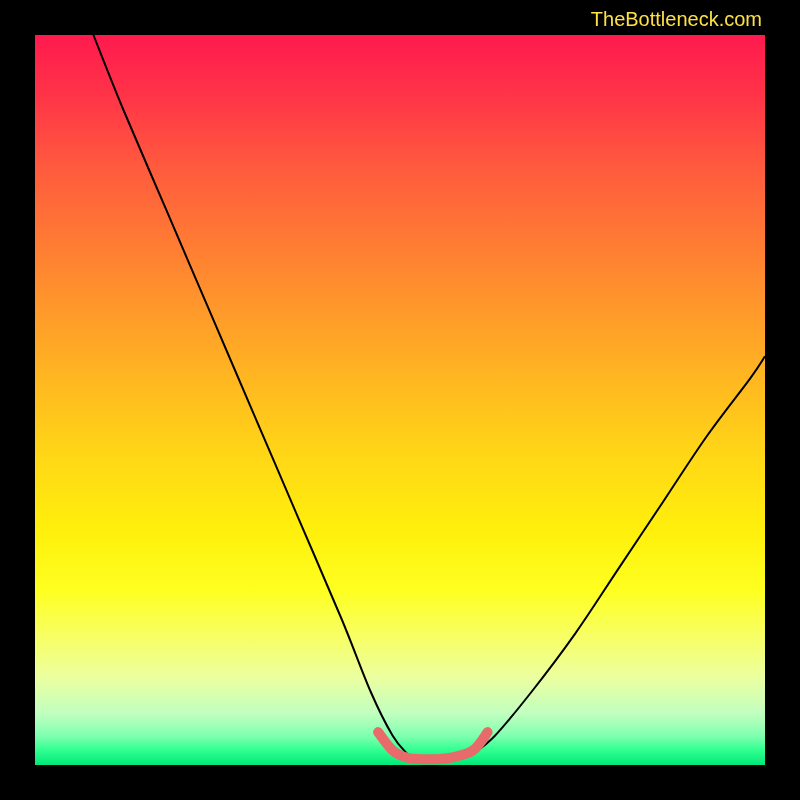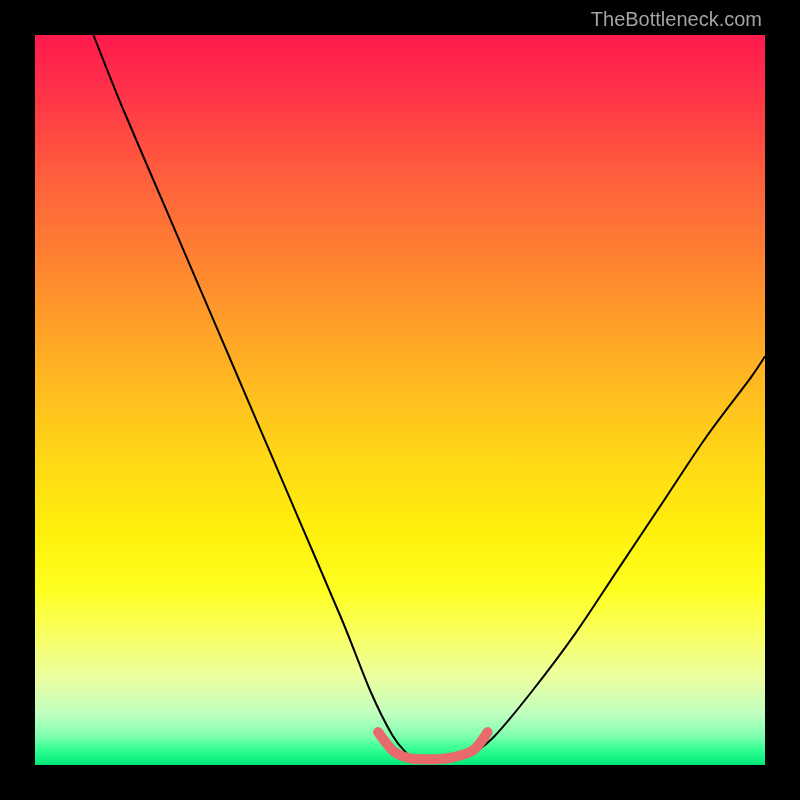--- a/index.html
+++ b/index.html
@@ -31,21 +31,21 @@
       #c0ffc0 93%,
       #80ffb0 96%,
       #30ff90 98%,
       #00e878 100%
     );
   }
   .watermark {
     position: absolute;
     top: 8px;
     right: 38px;
-    color: #a3a3a3;
+    color: #fde047;
     font-size: 20px;
     font-weight: 500;
     z-index: 10;
   }
   svg.curves {
     position: absolute;
     left: 0; top: 0;
     width: 730px; height: 730px;
   }
 </style>

